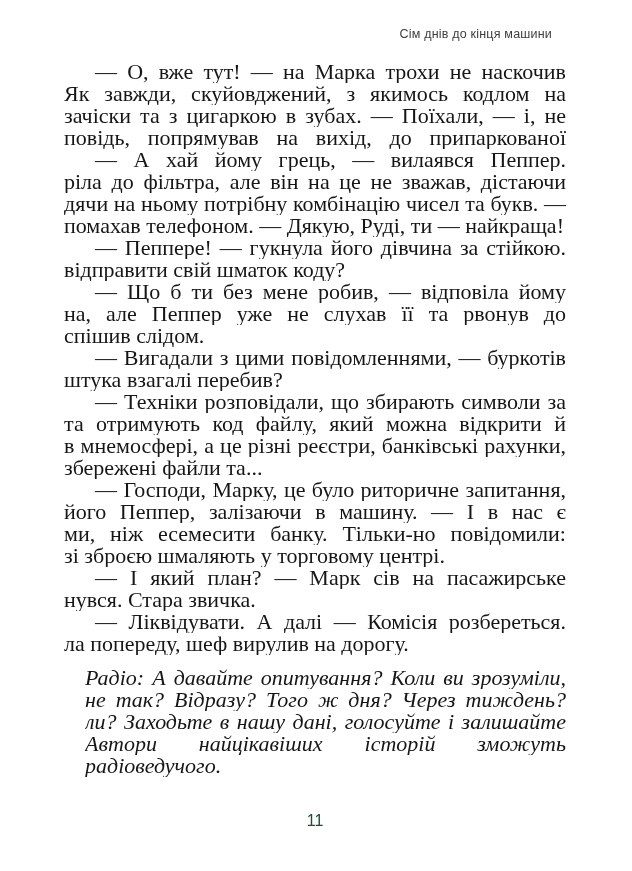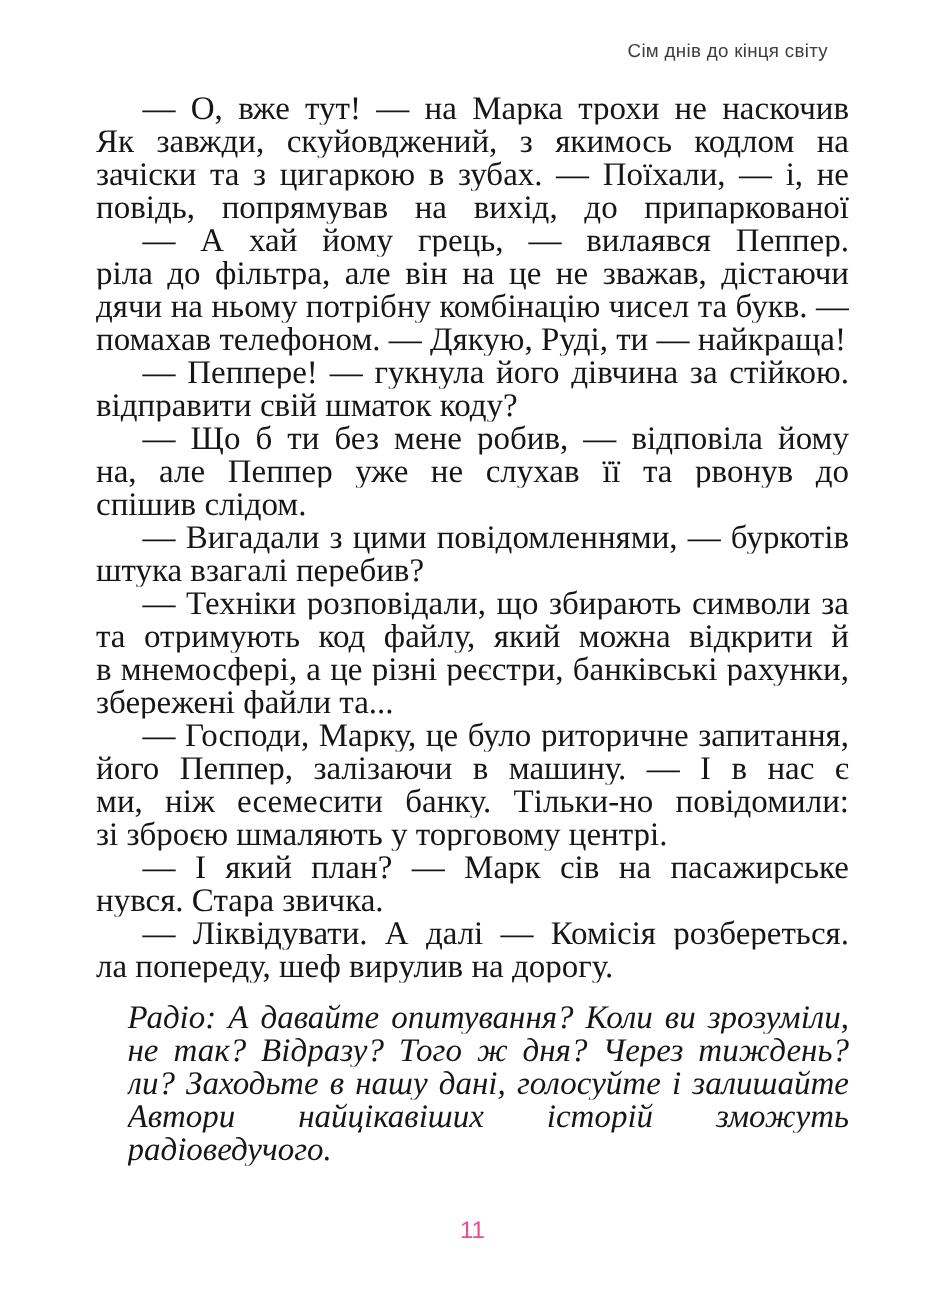--- a/index.html
+++ b/index.html
@@ -51,28 +51,28 @@
   .line.indent { text-indent: 31px; }
   .page-number {
     position: absolute;
     top: 812px;
     left: 64px;
     width: 502px;
     text-align: center;
     font-family: "Liberation Sans", sans-serif;
     font-size: 16px;
     line-height: 18px;
-    color: #ec4899;
+    color: #14532d;
   }
 </style>
 </head>
 <body>
 
 <div class="page">
-  <div class="running-header">Сім днів до кінця світу</div>
+  <div class="running-header">Сім днів до кінця машини</div>
 
   <div class="text-block">
       <div class="para">
         <div class="line indent">— О, вже тут! — на Марка трохи не наскочив його шеф Пеппер.</div>
         <div class="line">Як завжди, скуйовджений, з якимось кодлом на голові замість</div>
         <div class="line">зачіски та з цигаркою в зубах. — Поїхали, — і, не очікуючи на від-</div>
         <div class="line last">повідь, попрямував на вихід, до припаркованої машини.</div>
       </div>
       <div class="para">
         <div class="line indent">— А хай йому грець, — вилаявся Пеппер. Цигарка майже дого-</div>

